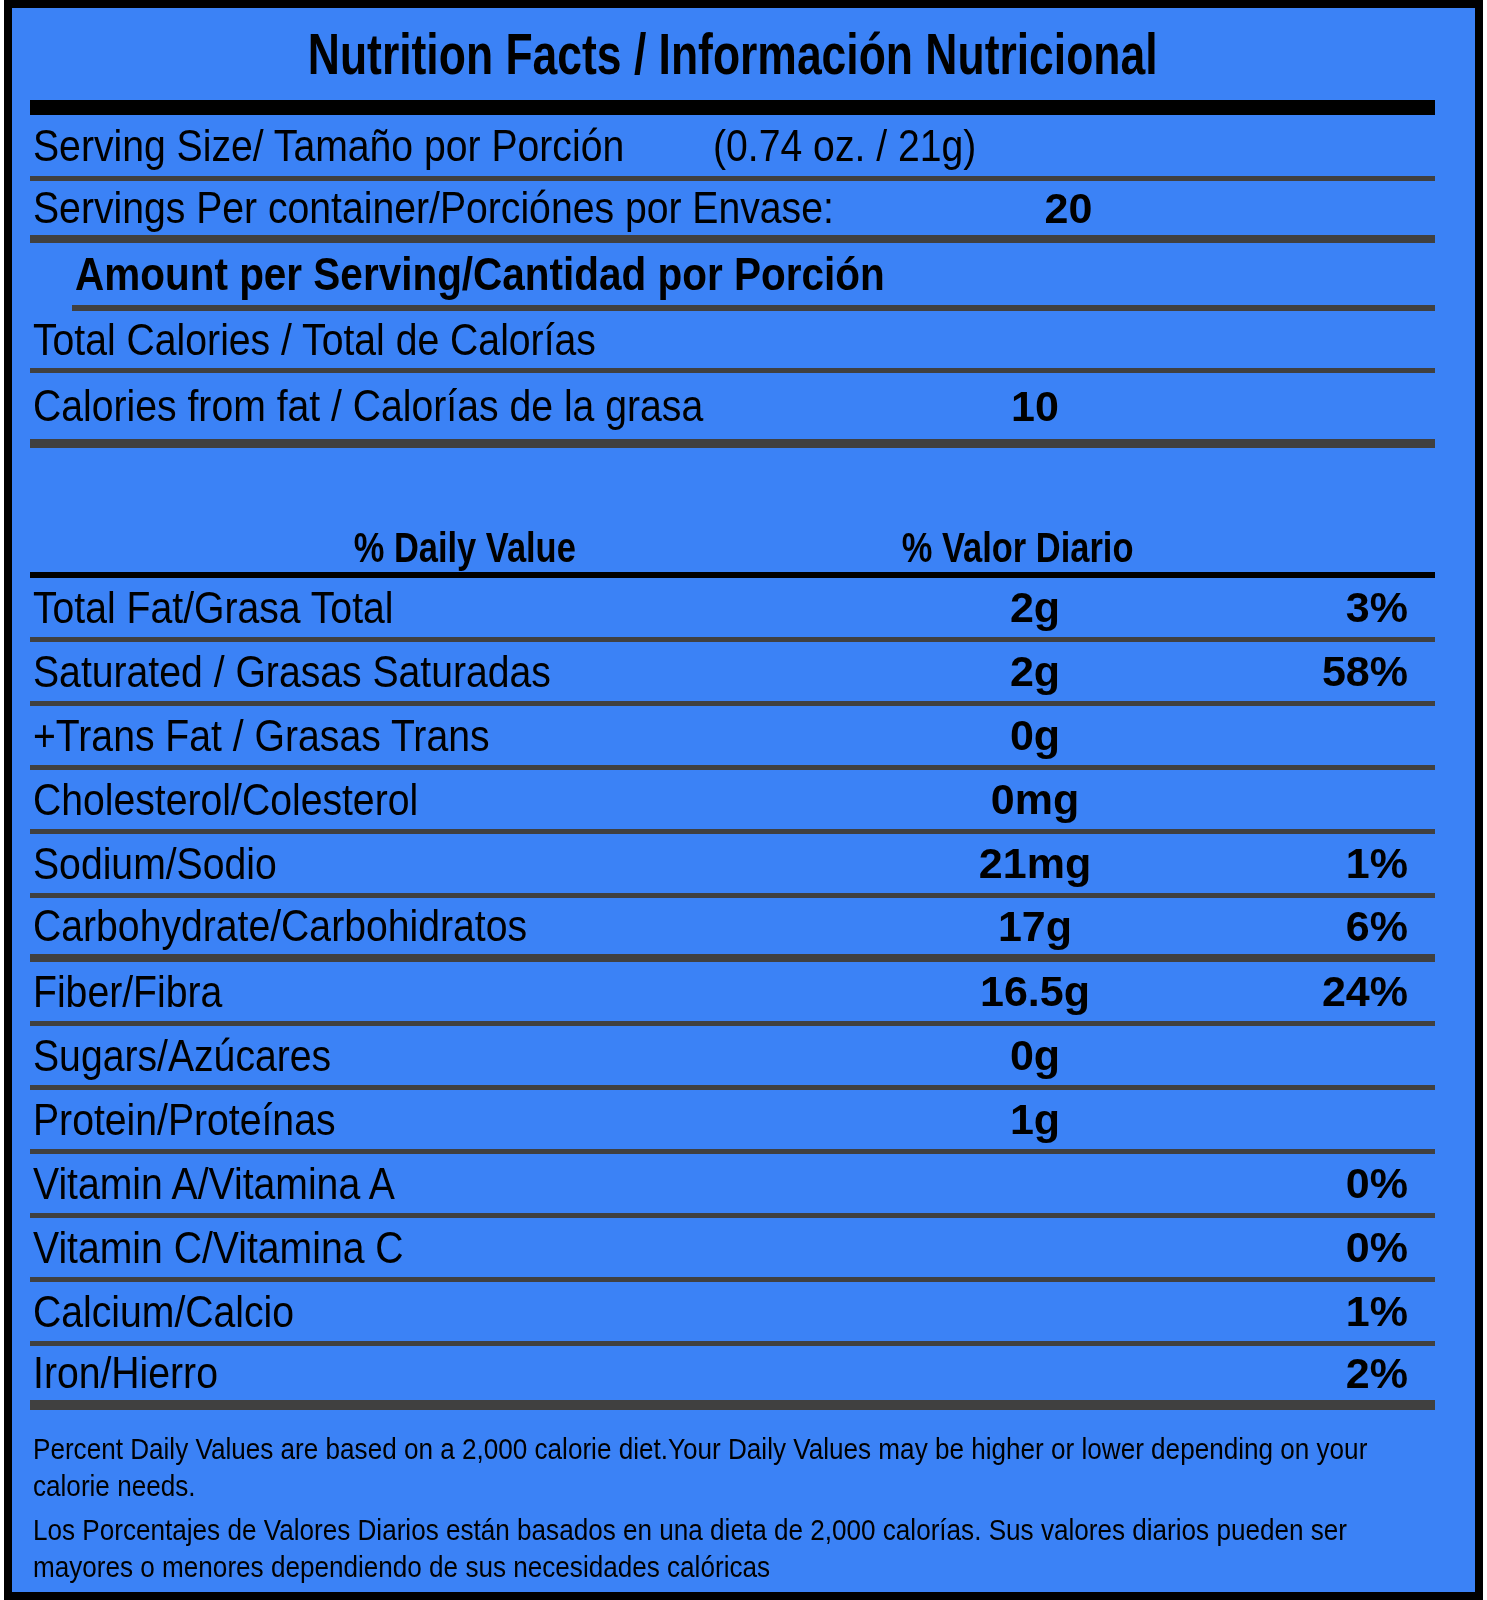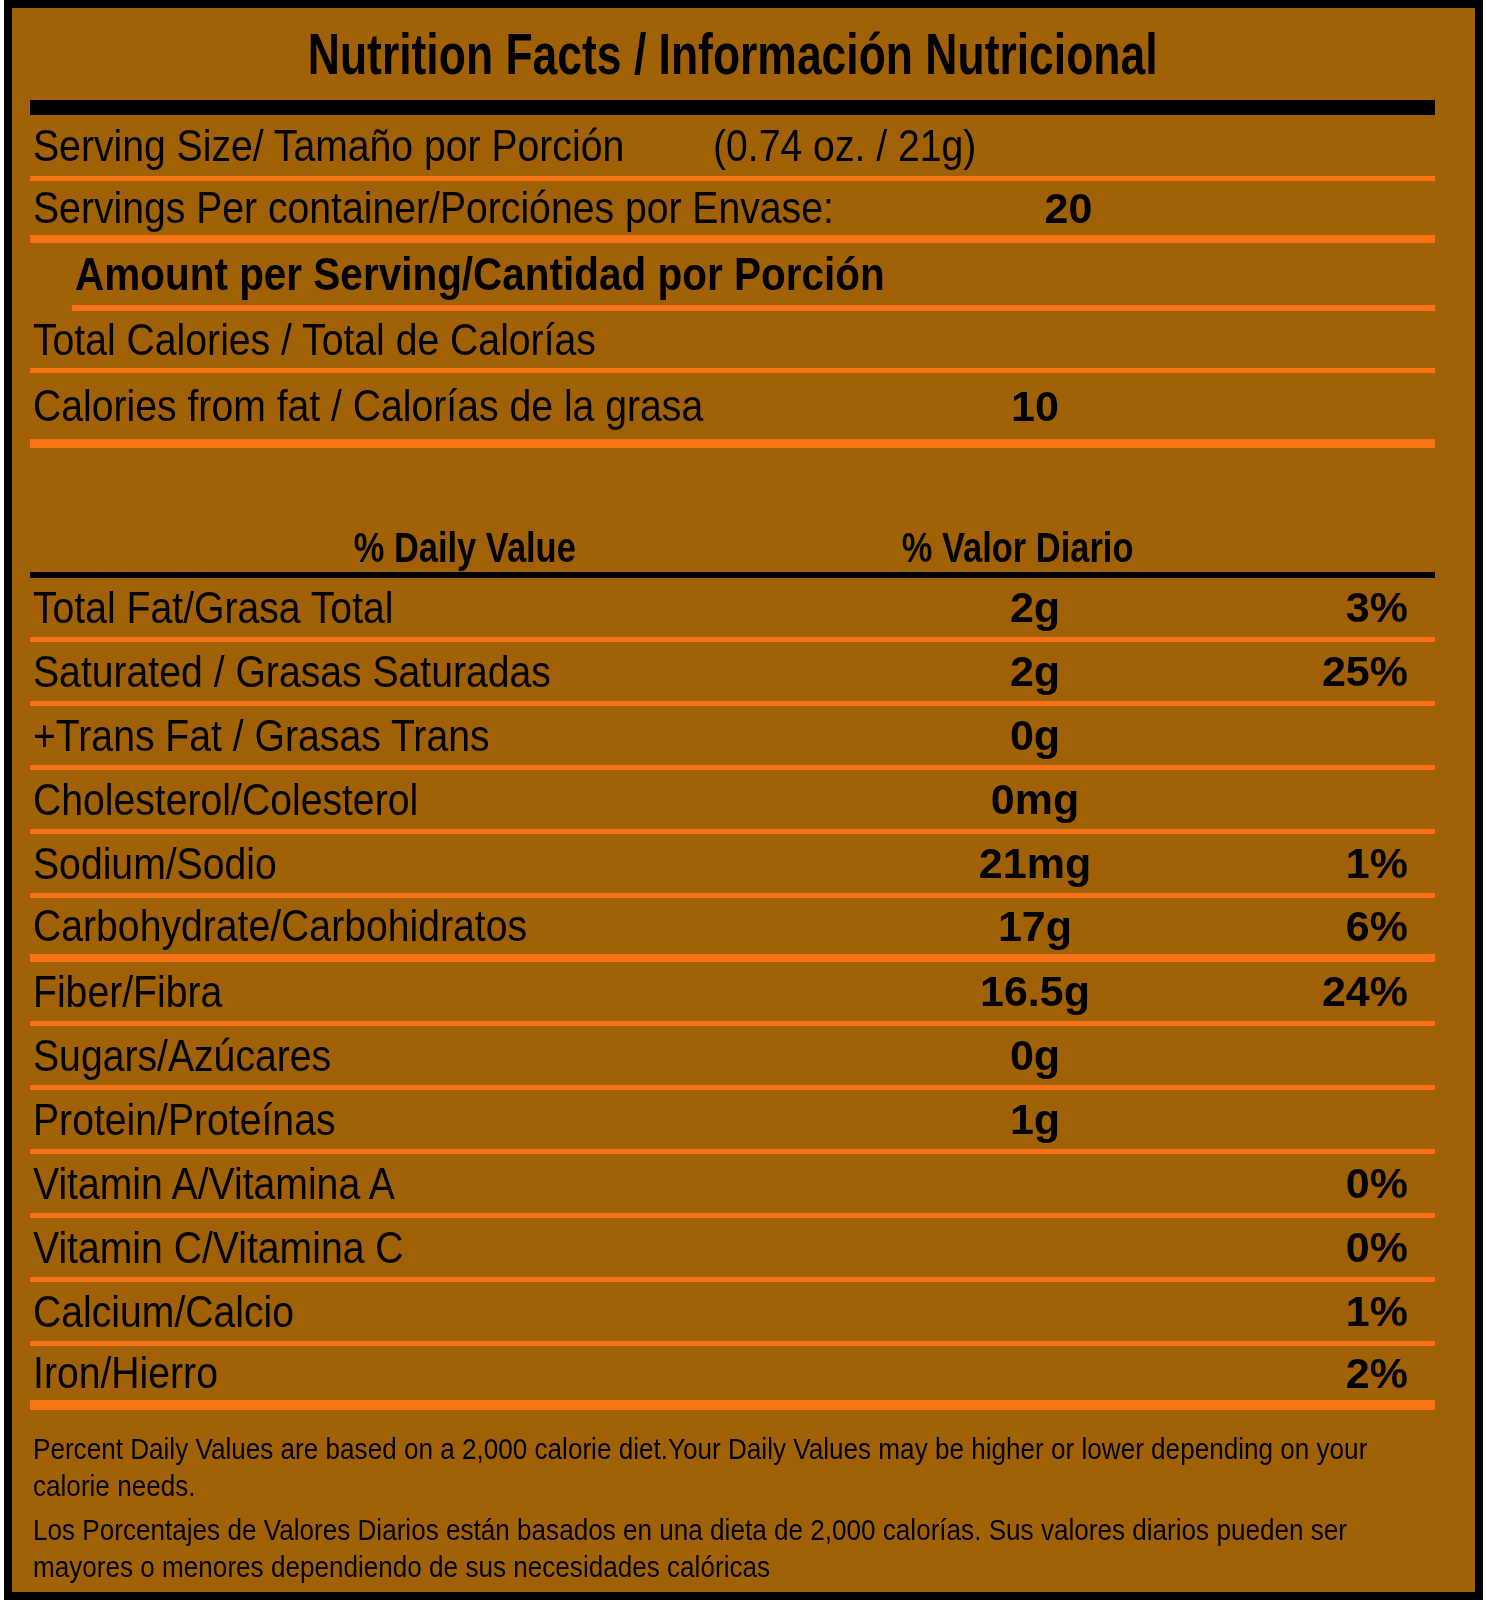--- a/index.html
+++ b/index.html
@@ -1,26 +1,26 @@
 <!DOCTYPE html>
 <html><head>
 <meta charset="utf-8">
 <style>
   html,body{margin:0;padding:0;background:#ffffff;}
   body{width:1487px;height:1600px;position:relative;font-family:"Liberation Sans",sans-serif;color:#000;}
   *{box-sizing:border-box;}
-  .sheet{position:absolute;left:4px;top:0;width:1479px;height:1600px;background:#a16207;border:8px solid #000;}
+  .sheet{position:absolute;left:4px;top:0;width:1479px;height:1600px;background:#3b82f6;border:8px solid #000;}
   .content{position:absolute;left:18px;top:0;width:1405px;height:1584px;overflow:hidden;}
 
   .title-row{height:92px;display:flex;align-items:center;justify-content:center;}
   .title-text{font-weight:bold;font-size:57px;white-space:nowrap;display:inline-block;transform:scaleX(0.78);transform-origin:50% 50%;}
 
   .thick-bar{height:15px;background:#000;}
 
-  .row{height:64px;border-bottom:5px solid #f97316;display:flex;align-items:center;}
+  .row{height:64px;border-bottom:5px solid #404040;display:flex;align-items:center;}
   .h66{height:66px;} .h62{height:62px;} .h68{height:68px;margin-left:42px;} .h75{height:75px;}
   .bb6{border-bottom-width:6px;} .bb8{border-bottom-width:8px;} .bb9{border-bottom-width:9px;} .bb10{border-bottom-width:10px;justify-content:space-between;}
 
   .cond{display:inline-block;transform:scaleX(0.87);transform-origin:0 50%;white-space:nowrap;font-size:45px;}
   .cond-b{display:inline-block;transform:scaleX(0.88);transform-origin:0 50%;white-space:nowrap;font-size:46px;font-weight:bold;}
   .val{font-weight:bold;font-size:43px;}
   .dv{font-weight:bold;font-size:43px;}
 
   .c-label{flex:1 1 auto;padding-left:3px;overflow:visible;}
   .c-amt{flex:0 0 230px;text-align:center;}
@@ -98,21 +98,21 @@
 
     <div class="row">
       <div class="c-label"><span class="cond">Total Fat/Grasa Total</span></div>
       <div class="c-amt"><span class="val">2g</span></div>
       <div class="c-dv"><span class="dv">3%</span></div>
     </div>
 
     <div class="row">
       <div class="c-label"><span class="cond">Saturated / Grasas Saturadas</span></div>
       <div class="c-amt"><span class="val">2g</span></div>
-      <div class="c-dv"><span class="dv">25%</span></div>
+      <div class="c-dv"><span class="dv">58%</span></div>
     </div>
 
     <div class="row">
       <div class="c-label"><span class="cond">+Trans Fat / Grasas Trans</span></div>
       <div class="c-amt"><span class="val">0g</span></div>
       <div class="c-dv"><span class="dv"></span></div>
     </div>
 
     <div class="row">
       <div class="c-label"><span class="cond">Cholesterol/Colesterol</span></div>

